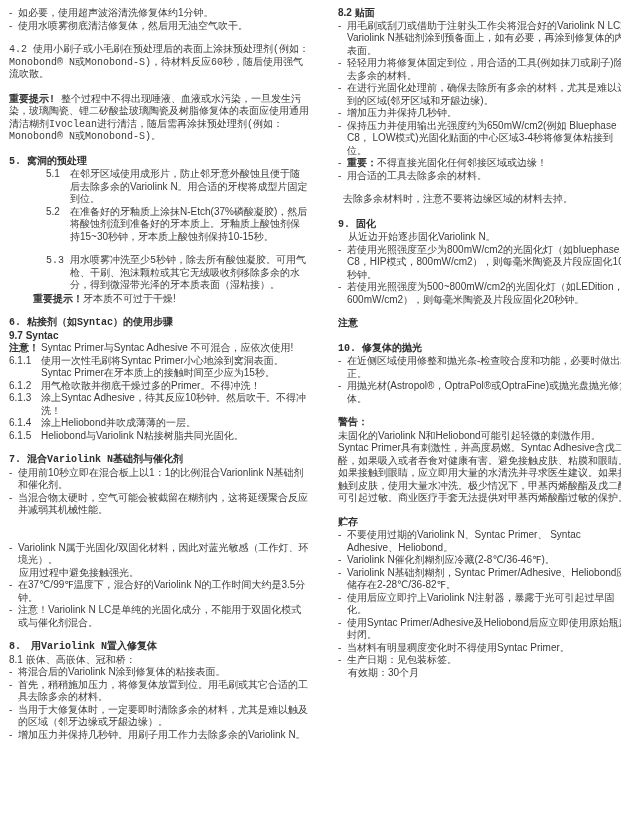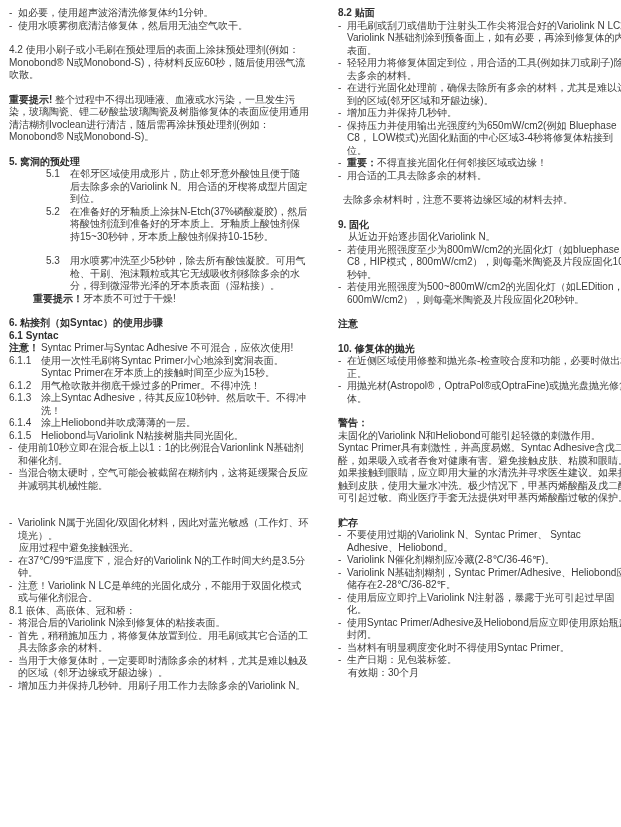--- a/index.html
+++ b/index.html
@@ -16,21 +16,21 @@
   .blk{margin:0;}
   .h{font-weight:bold;color:#2f2f2f;}
   .p{}
   .it{display:flex;align-items:flex-start;}
   .mk{flex:none;}
   .mk-dash{width:9px;}
   .mk-n2{width:24px;margin-left:37px;}
   .mk-n3{width:32px;}
   .mk-w{font-weight:bold;margin-right:2px;color:#2f2f2f;}
   .b{font-weight:bold;color:#2f2f2f;text-align:center;}
-  .g1{margin-top:12px;}
+  .g1{margin-top:12px;font-family:Liberation Mono, monospace;}
   .g2{margin-top:25px;}
   .ind1{padding-left:10px;}
   .ind2{padding-left:24px;}
   .inds{padding-left:5px;}
   .txt{flex:1;min-width:0;}
 </style>
 </head>
 <body>
 
 <div class="page">
@@ -53,21 +53,21 @@
       <div class="blk it">
         <span class="mk mk-n2">5.2</span>
         <span class="txt">在准备好的牙釉质上涂抹N-Etch(37%磷酸凝胶)，然后将酸蚀剂流到准备好的牙本质上。牙釉质上酸蚀剂保持15~30秒钟，牙本质上酸蚀剂保持10-15秒。</span>
       </div>
       <div class="blk g1 it">
         <span class="mk mk-n2">5.3</span>
         <span class="txt">用水喷雾冲洗至少5秒钟，除去所有酸蚀凝胶。可用气枪、干刷、泡沫颗粒或其它无绒吸收剂移除多余的水分，得到微湿带光泽的牙本质表面（湿粘接）。</span>
       </div>
       <div class="blk ind2 p"><span class="b">重要提示！</span>牙本质不可过于干燥!</div>
       <div class="blk g1 h">6. 粘接剂（如Syntac）的使用步骤</div>
-      <div class="blk h">6.1 Syntac</div>
+      <div class="blk h">9.7 Syntac</div>
       <div class="blk it">
         <span class="mk mk-w">注意！</span>
         <span class="txt">Syntac Primer与Syntac Adhesive 不可混合，应依次使用!</span>
       </div>
       <div class="blk it">
         <span class="mk mk-n3">6.1.1</span>
         <span class="txt">使用一次性毛刷将Syntac Primer小心地涂到窝洞表面。Syntac Primer在牙本质上的接触时间至少应为15秒。</span>
       </div>
       <div class="blk it">
         <span class="mk mk-n3">6.1.2</span>
@@ -78,20 +78,21 @@
         <span class="txt">涂上Syntac Adhesive，待其反应10秒钟。然后吹干。不得冲洗！</span>
       </div>
       <div class="blk it">
         <span class="mk mk-n3">6.1.4</span>
         <span class="txt">涂上Heliobond并吹成薄薄的一层。</span>
       </div>
       <div class="blk it">
         <span class="mk mk-n3">6.1.5</span>
         <span class="txt">Heliobond与Variolink N粘接树脂共同光固化。</span>
       </div>
+      <div class="blk g1 h">7. 混合Variolink N基础剂与催化剂</div>
       <div class="blk it">
         <span class="mk mk-dash">-</span>
         <span class="txt">使用前10秒立即在混合板上以1：1的比例混合Varionlink N基础剂和催化剂。</span>
       </div>
       <div class="blk it">
         <span class="mk mk-dash">-</span>
         <span class="txt">当混合物太硬时，空气可能会被截留在糊剂内，这将延缓聚合反应并减弱其机械性能。</span>
       </div>
       <div class="blk g2 it">
         <span class="mk mk-dash">-</span>
@@ -99,20 +100,21 @@
       </div>
       <div class="blk ind1 p">应用过程中避免接触强光。</div>
       <div class="blk it">
         <span class="mk mk-dash">-</span>
         <span class="txt">在37℃/99℉温度下，混合好的Variolink N的工作时间大约是3.5分钟。</span>
       </div>
       <div class="blk it">
         <span class="mk mk-dash">-</span>
         <span class="txt">注意！Variolink N LC是单纯的光固化成分，不能用于双固化模式或与催化剂混合。</span>
       </div>
+      <div class="blk g1 h">8.　用Variolink N置入修复体</div>
       <div class="blk p">8.1 嵌体、高嵌体、冠和桥：</div>
       <div class="blk it">
         <span class="mk mk-dash">-</span>
         <span class="txt">将混合后的Variolink N涂到修复体的粘接表面。</span>
       </div>
       <div class="blk it">
         <span class="mk mk-dash">-</span>
         <span class="txt">首先，稍稍施加压力，将修复体放置到位。用毛刷或其它合适的工具去除多余的材料。</span>
       </div>
       <div class="blk it">

